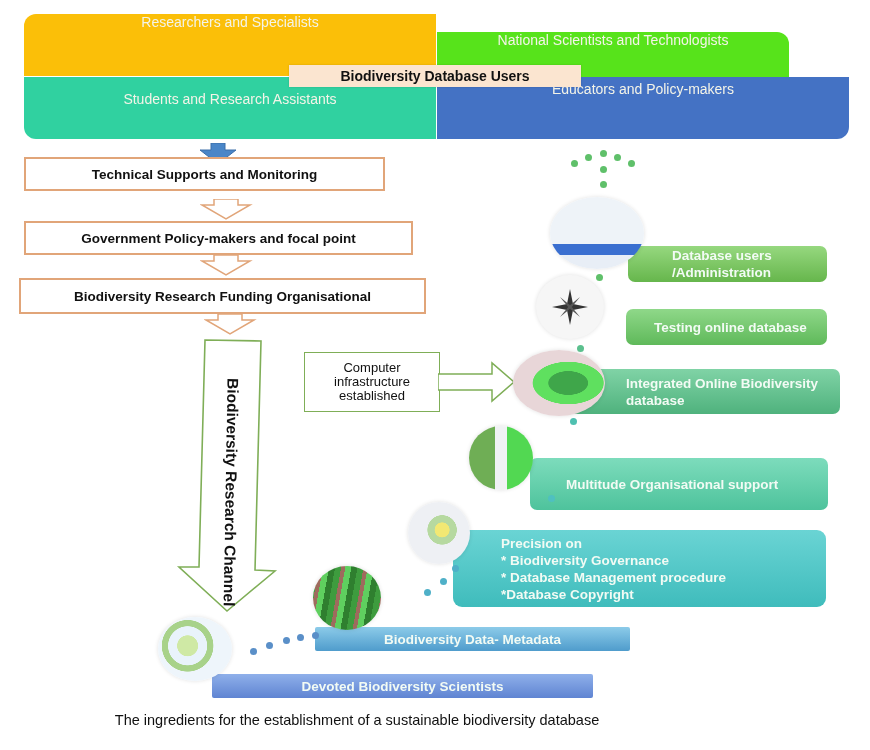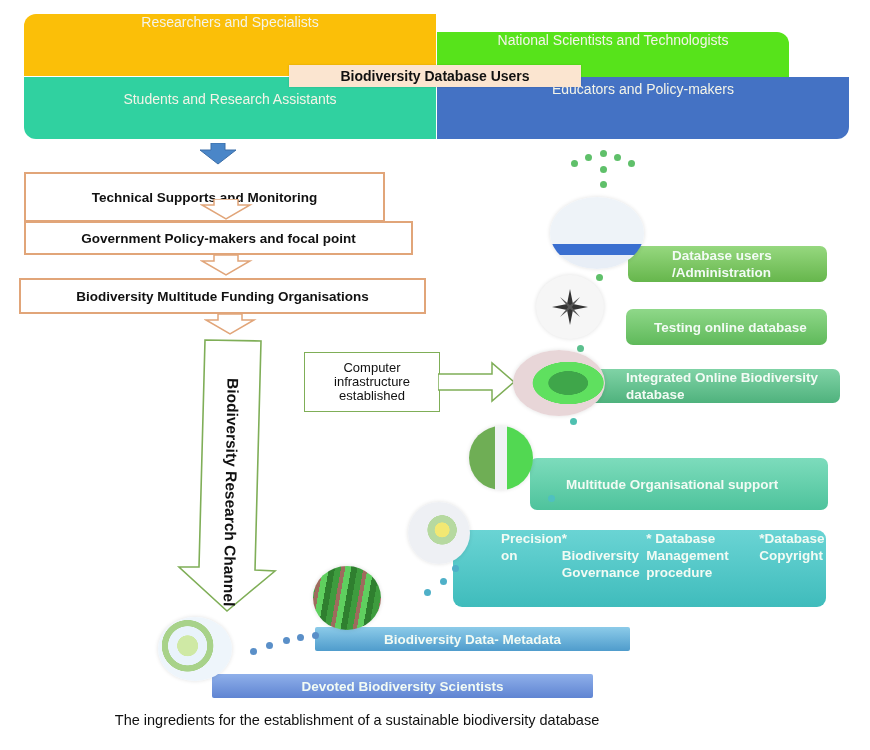--- a/index.html
+++ b/index.html
@@ -34,55 +34,55 @@
   </div>
 <div class="quad" id="q-br">
     <span>Educators and Policy-makers</span>
   </div>
 <div class="abs" id="center-label">Biodiversity Database Users</div>
 
 <svg class="abs" style="left:194px;top:143px" width="48" height="22">
   <polygon points="17,0 31,0 31,7 42,7 24,21 6,7 17,7" fill="#4a86c8" stroke="#3d6fa8" stroke-width="1"></polygon>
 </svg>
 
-<div class="fbox" style="left:24px;top:172px;width:361px;height:50px">Technical Supports and Monitoring</div>
+<div class="fbox" style="left:24px;top:157px;width:361px;height:34px">Technical Supports and Monitoring</div>
 <svg class="abs" style="left:200px;top:199px" width="56" height="22">
     <polygon points="14,0 38,0 38,6 50,6 26,20 2,6 14,6" fill="#fff" stroke="#e1a579" stroke-width="1.5"></polygon>
   </svg>
 <div class="fbox" style="left:24px;top:221px;width:389px;height:34px">Government Policy-makers and focal point</div>
 <svg class="abs" style="left:200px;top:255px" width="56" height="22">
     <polygon points="14,0 38,0 38,6 50,6 26,20 2,6 14,6" fill="#fff" stroke="#e1a579" stroke-width="1.5"></polygon>
   </svg>
-<div class="fbox" style="left:19px;top:278px;width:407px;height:36px">Biodiversity Multitude Funding Organisations</div>
+<div class="fbox" style="left:19px;top:278px;width:407px;height:36px">Biodiversity Research Funding Organisational</div>
 <svg class="abs" style="left:204px;top:314px" width="56" height="22">
     <polygon points="14,0 38,0 38,6 50,6 26,20 2,6 14,6" fill="#fff" stroke="#e1a579" stroke-width="1.5"></polygon>
   </svg>
 
 <svg class="abs" style="left:175px;top:335px" width="110" height="280">
   <polygon points="30,5 86,6 80,235 100,236 52,276 4,232 24,232" fill="#fff" stroke="#7fae57" stroke-width="1.6"></polygon>
 </svg>
 <div class="abs" style="left:138px;top:456px;width:180px;height:24px;transform:rotate(91deg);transform-origin:center;font-weight:bold;font-size:15.5px;color:#111;text-align:center;white-space:nowrap">Biodiversity Research Channel</div>
 
 <div class="callout" style="left:304px;top:352px;width:136px;height:60px">
     <span>Computer infrastructure established</span>
   </div>
 <svg class="abs" style="left:438px;top:360px" width="80" height="44">
   <polygon points="0,14 54,14 54,3 76,22 54,41 54,30 0,30" fill="#fff" stroke="#7fae57" stroke-width="1.5"></polygon>
 </svg>
 
 <div class="stage" style="left:212px;top:674px;width:381px;height:24px;background:linear-gradient(#8fb0ea,#5f84d2);justify-content:center;border-radius:2px">Devoted Biodiversity Scientists</div>
 <div class="stage" style="left:315px;top:627px;width:315px;height:24px;background:linear-gradient(#8ccbe9,#4f9ccc);justify-content:center;border-radius:2px">Biodiversity Data- Metadata</div>
-<div class="stage" style="left:453px;top:530px;width:373px;height:77px;background:linear-gradient(#6ad4d4,#3fbcbc);padding-left:48px;align-items:flex-start;justify-content:center;border-radius:9px">
+<div class="stage" style="left:453px;top:530px;width:373px;height:77px;background:linear-gradient(#6ad4d4,#3fbcbc);padding-left:48px;flex-direction:column;align-items:flex-start;justify-content:center;border-radius:9px">
   <div>Precision on</div>
   <div>* Biodiversity Governance</div>
   <div>* Database Management procedure</div>
   <div>*Database Copyright</div>
 </div>
 <div class="stage" style="left:530px;top:458px;width:298px;height:52px;background:linear-gradient(#7ddcbc,#4ec39c);padding-left:36px;padding-right:20px">Multitude Organisational support</div>
-<div class="stage" style="left:566px;top:369px;width:274px;height:34px;background:linear-gradient(#80d3a6,#4fb27d);padding-left:60px">Integrated Online Biodiversity database</div>
+<div class="stage" style="left:566px;top:369px;width:274px;height:45px;background:linear-gradient(#80d3a6,#4fb27d);padding-left:60px">Integrated Online Biodiversity database</div>
 <div class="stage" style="left:626px;top:309px;width:201px;height:36px;background:linear-gradient(#8fd889,#5fb95a);padding-left:28px;padding-right:12px">Testing online database</div>
 <div class="stage" style="left:628px;top:246px;width:199px;height:36px;background:linear-gradient(#96d87f,#66b64c);padding-left:44px;padding-right:8px">Database users /Administration</div>
 
 <div class="bubble" style="left:158px;top:617px;width:74px;height:64px;background:radial-gradient(circle at 40% 45%,#cfe9a5 0 18%,#e9f3fb 19% 34%,#a8d28a 35% 45%,#eef5fb 46%)"></div>
 <div class="bubble" style="left:313px;top:566px;width:68px;height:64px;background:repeating-linear-gradient(100deg,#3e9c3e 0 6px,#9e6b5d 6px 10px,#5fcf5f 10px 16px,#2f7f2f 16px 22px)"></div>
 <div class="bubble" style="left:408px;top:502px;width:62px;height:62px;background:radial-gradient(circle at 55% 45%,#f2e873 0 15%,#b6d9a0 16% 30%,#eef0f4 31%)"></div>
 <div class="bubble" style="left:469px;top:426px;width:64px;height:64px;background:linear-gradient(90deg,#6fae55 0 40%,#f0f2f4 40% 60%,#52d852 60%)"></div>
 <div class="bubble" style="left:513px;top:350px;width:92px;height:66px;background:radial-gradient(ellipse at 60% 50%,#3fa64a 0 25%,#5fe05f 26% 45%,#e8d6d8 46%)"></div>
 <div class="bubble" style="left:536px;top:275px;width:68px;height:64px;background:#f6f6f6;display:flex;align-items:center;justify-content:center">
   <svg width="40" height="40" viewBox="-20 -20 40 40">

